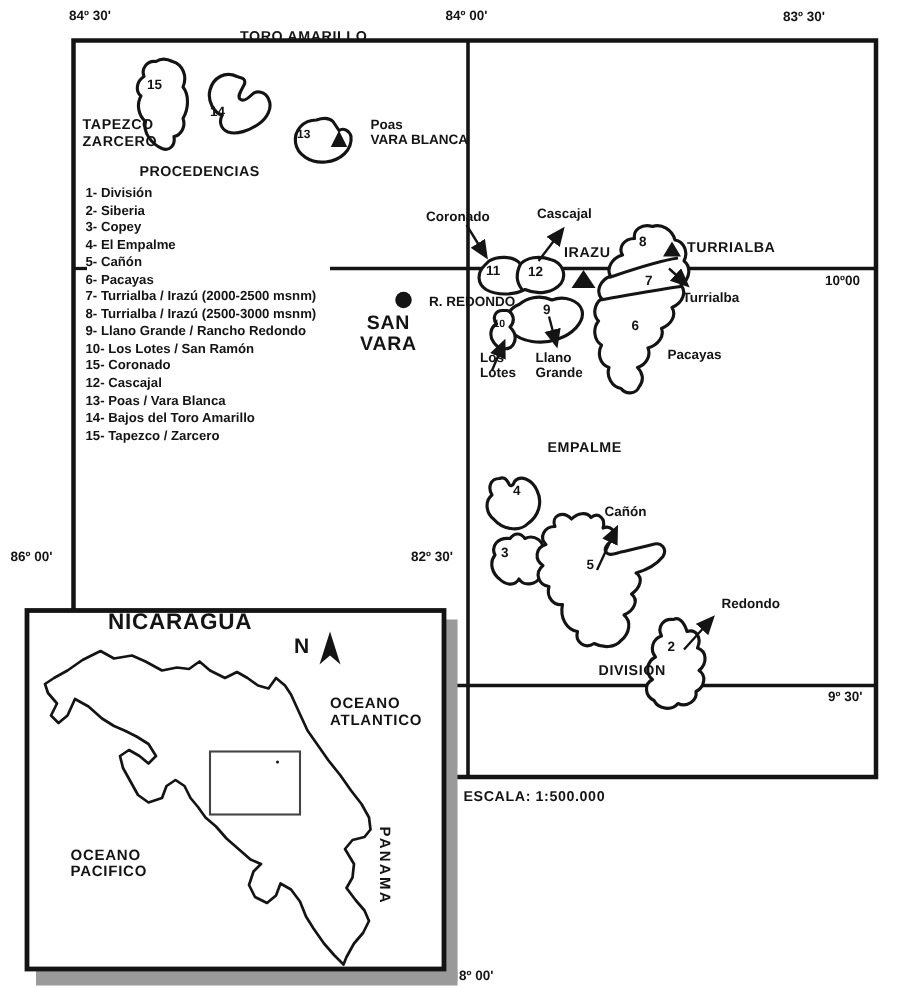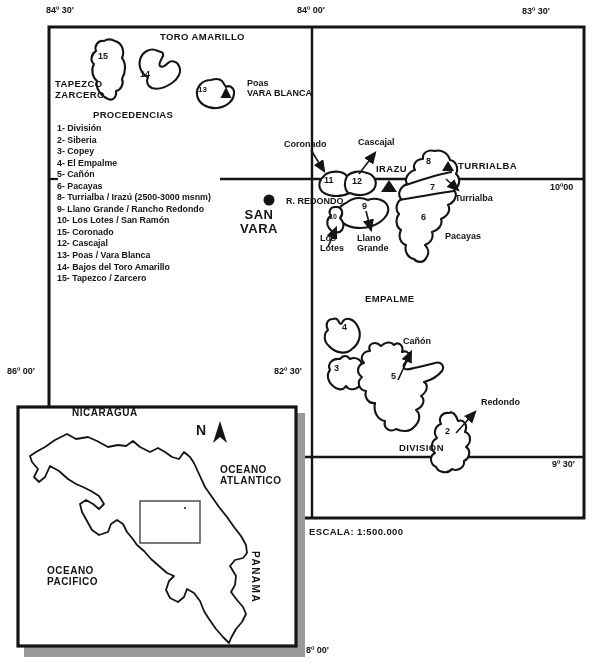--- a/index.html
+++ b/index.html
@@ -100,31 +100,32 @@
   <div class="lbl coord" style="left:306px;top:645px;">8º 00'</div>
 
   <div class="legend">
     <div class="title">PROCEDENCIAS</div>
     <div class="item">1- División</div>
     <div class="item">2- Siberia</div>
     <div class="item">3- Copey</div>
     <div class="item">4- El Empalme</div>
     <div class="item">5- Cañón</div>
     <div class="item">6- Pacayas</div>
+    <div class="item">7- Turrialba / Irazú (2000-2500 msnm)</div>
     <div class="item">8- Turrialba / Irazú (2500-3000 msnm)</div>
     <div class="item">9- Llano Grande / Rancho Redondo</div>
     <div class="item">10- Los Lotes / San Ramón</div>
     <div class="item">15- Coronado</div>
     <div class="item">12- Cascajal</div>
     <div class="item">13- Poas / Vara Blanca</div>
     <div class="item">14- Bajos del Toro Amarillo</div>
     <div class="item">15- Tapezco / Zarcero</div>
   </div>
 
-  <div class="lbl med" style="left:160px;top:32px;">TORO AMARILLO</div>
+  <div class="lbl med" style="left:160px;top:20px;">TORO AMARILLO</div>
   <div class="lbl med" style="left:55px;top:79px;">TAPEZCO
 ZARCERO</div>
   <div class="lbl small" style="left:247px;top:78px;">Poas
 VARA BLANCA</div>
   <div class="lbl small" style="left:284px;top:139px;">Coronado</div>
   <div class="lbl small" style="left:358px;top:137px;">Cascajal</div>
   <div class="lbl med" style="left:376px;top:164px;">IRAZU</div>
   <div class="lbl med" style="left:458px;top:161px;">TURRIALBA</div>
   <div class="lbl small" style="left:455px;top:193px;">Turrialba</div>
   <div class="lbl small" style="left:286px;top:196px;">R. REDONDO</div>
@@ -149,21 +150,21 @@
   <div class="lbl num" style="left:426px;top:157px;">8</div>
   <div class="lbl num" style="left:430px;top:183px;">7</div>
   <div class="lbl num" style="left:362px;top:202px;">9</div>
   <div class="lbl num" style="left:329px;top:213px;font-size:7px;">10</div>
   <div class="lbl num" style="left:421px;top:213px;">6</div>
   <div class="lbl num" style="left:342px;top:323px;">4</div>
   <div class="lbl num" style="left:334px;top:364px;">3</div>
   <div class="lbl num" style="left:391px;top:372px;">5</div>
   <div class="lbl num" style="left:445px;top:427px;">2</div>
 
-  <div class="lbl" style="left:72px;top:407px;font-size:10px;letter-spacing:.5px;">NICARAGUA</div>
+  <div class="lbl" style="left:72px;top:407px;font-size:15px;letter-spacing:.5px;">NICARAGUA</div>
   <div class="lbl" style="left:196px;top:423px;font-size:14px;">N</div>
   <div class="lbl" style="left:220px;top:464px;font-size:10px;letter-spacing:.5px;">OCEANO
 ATLANTICO</div>
   <div class="lbl" style="left:47px;top:565px;font-size:10px;letter-spacing:.5px;">OCEANO
 PACIFICO</div>
   <div class="lbl vertical" style="left:250px;top:551px;font-size:10px;height:60px;">PANAMA</div>
 
 </div>
 
 </body></html>

